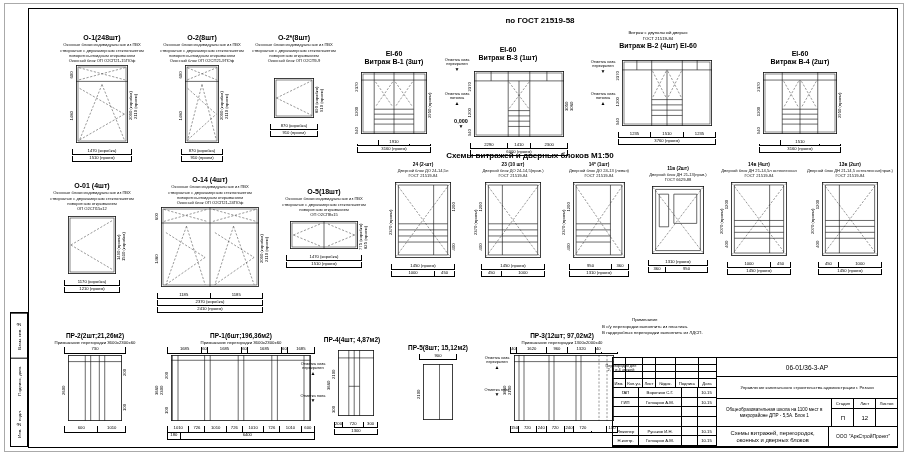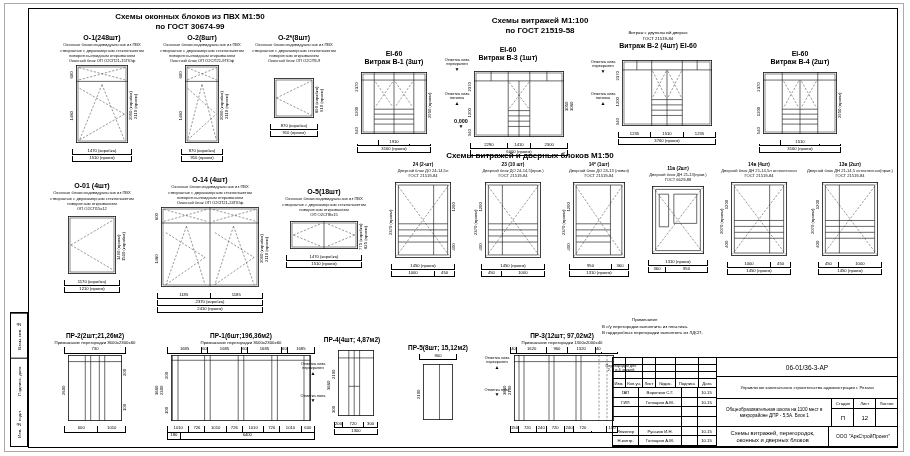--- a/index.html
+++ b/index.html
@@ -158,26 +158,21 @@
             <span></span>
           </div>
         </div>
       </div>
       <div class="tb-bot">
         <div class="tb-title">Схемы витражей, перегородок, оконных и дверных блоков</div>
         <div class="tb-org">ООО "АркСтройПроект"</div>
       </div>
     </div>
   </div>
-<div class="hdr" style="left: 60px; top: 12px; width: 260px;">
-      <div>Схемы оконных блоков из ПВХ М1:50</div>
-      <div>по ГОСТ 30674-99</div>
-    </div>
     <div class="hdr" style="left: 430px; top: 16px; width: 220px;">
-      <div>Схемы витражей М1:100</div>
       <div>по ГОСТ 21519-58</div>
     </div>
     <div class="hdr" style="left: 400px; top: 151px; width: 260px;">
       <div>Схемы витражей и дверных блоков М1:50</div>
     </div>
     <div class="figc" style="left: 50px; top: 34px; width: 104px;">
       <div class="ftit">О-1(248шт)</div>
       <div class="fdesc">Оконные блоки индивидуальные из ПВХ</div>
       <div class="fdesc">створчатые с двухкамерным стеклопакетом</div>
       <div class="fdesc">поворотно-откидным открыванием</div>

